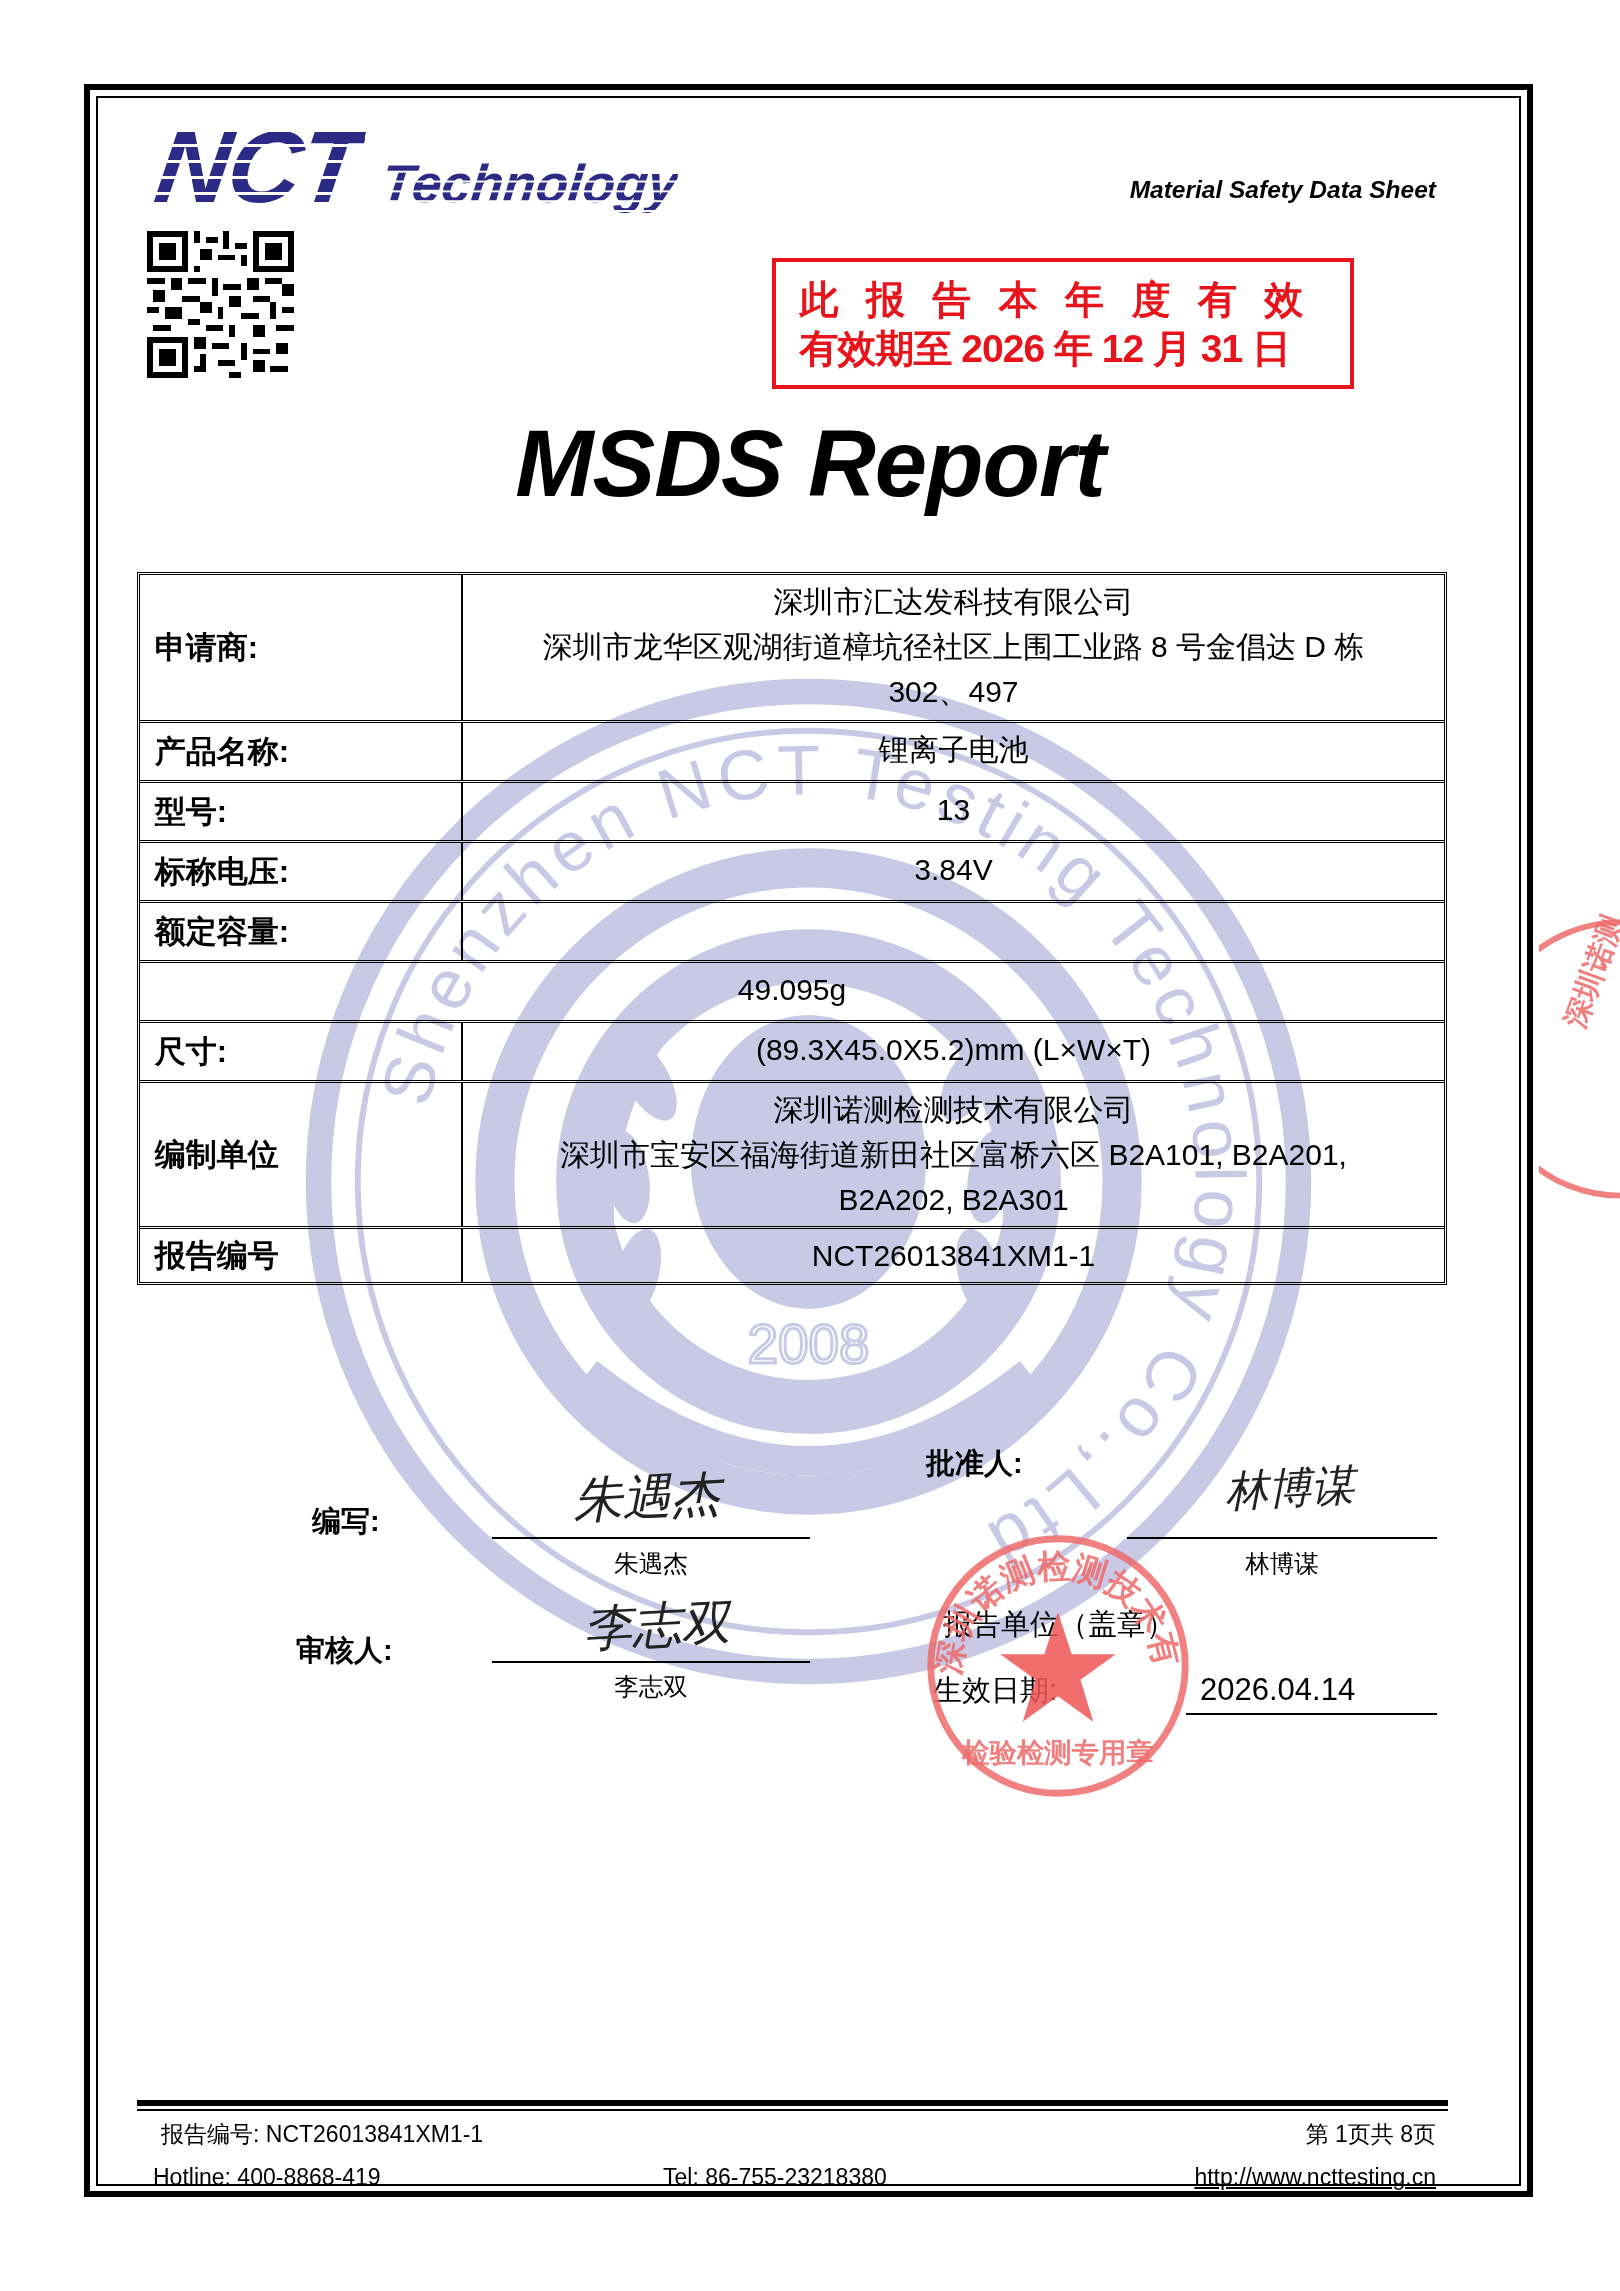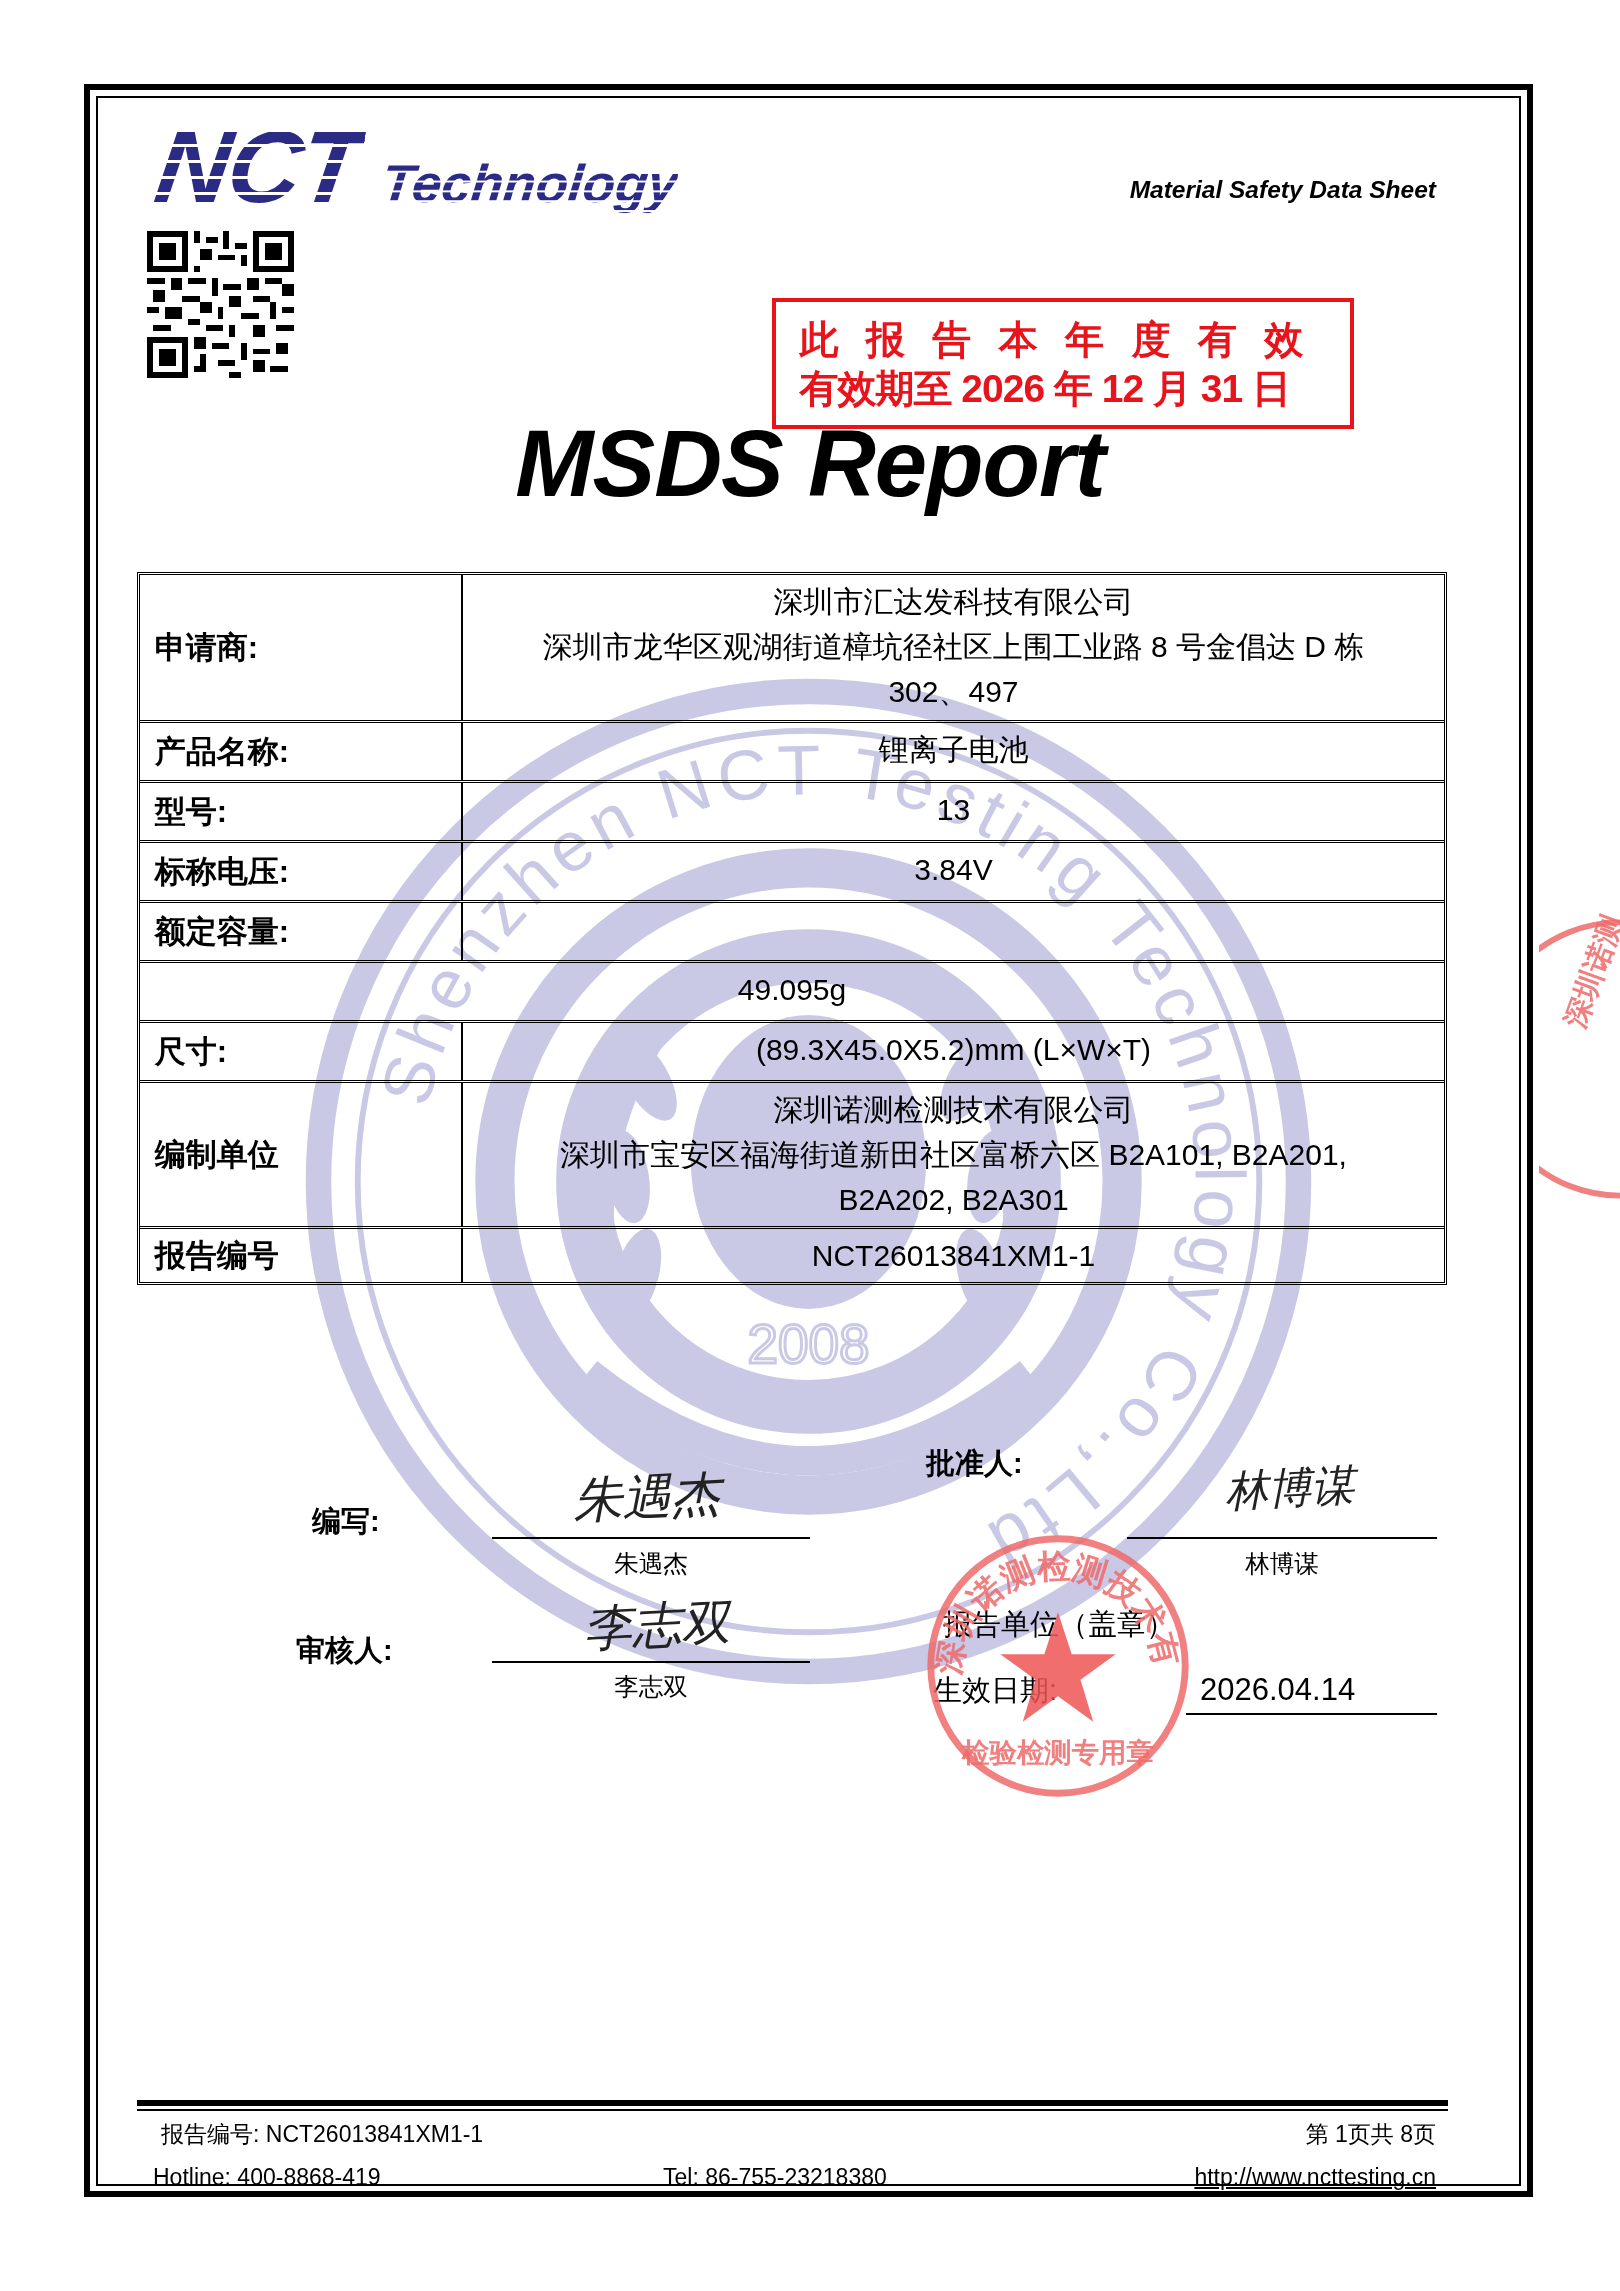--- a/index.html
+++ b/index.html
@@ -15,21 +15,21 @@
   
   .logo { position:absolute; left:157px; top:116px; display:flex; align-items:flex-end; }
   .logo-nct { font-family:"Liberation Sans", sans-serif; font-weight:bold; font-style:italic; color:#2b2a85; font-size:102px; letter-spacing:-2px; line-height:1; transform:skewX(-8deg);
     background: repeating-linear-gradient(to bottom, #2b2a85 0px, #2b2a85 12.7px, #ffffff 12.7px, #ffffff 15.7px); -webkit-background-clip:text; background-clip:text; -webkit-text-fill-color:transparent; }
   .logo-tech { font-family:"Liberation Sans", sans-serif; font-weight:bold; font-style:italic; color:#2b2a85; font-size:53px; margin-left:21.6px; margin-bottom:3.9px; transform:skewX(-6deg);
     background: repeating-linear-gradient(to bottom, #2b2a85 0px, #2b2a85 7.8px, #ffffff 7.8px, #ffffff 9.8px); -webkit-background-clip:text; background-clip:text; -webkit-text-fill-color:transparent; }
   .doc-type { position:absolute; right:184px; top:176px; font-weight:bold; font-style:italic; font-size:24.5px; }
 
   .qr { position:absolute; left:147px; top:231px; width:147px; height:147px; }
 
-  .validity { position:absolute; left:772px; top:258px; width:582px; height:131px; border:4.9px solid #e8141b; box-sizing:border-box; color:#e8141b; font-weight:bold; padding:13.7px 0 0 23.5px;margin-top:40px; }
+  .validity { position:absolute; left:772px; top:258px; width:582px; height:131px; border:4.9px solid #e8141b; box-sizing:border-box; color:#e8141b; font-weight:bold; padding:13.7px 0 0 23.5px; }
   .validity .l1 { font-size:39px; letter-spacing:27.4px; line-height:47px; white-space:nowrap; }
   .validity .l2 { font-size:39px; line-height:51px; white-space:nowrap; letter-spacing:-1px; }
 
   .title { position:absolute; left:0; width:1620px; top:410px; text-align:center; font-size:94px; font-weight:bold; letter-spacing:-1px;font-style:italic; }
   .info-table { position:absolute; left:137px; top:572px; width:1310px; border:3.9px double #000; box-sizing:border-box; }
   .row { display:flex; border-bottom:3.9px double #000; }
   .row:last-child { border-bottom:none; }
   .cell-k { width:323px; flex:none; border-right:2.9px solid #000; font-weight:bold; font-size:31px; display:flex; align-items:center; padding-left:14.7px; box-sizing:border-box; }
   .cell-v { flex:1; font-size:30px; padding:3.9px 13.7px; box-sizing:border-box; line-height:45px; }
   .cell-v div { white-space:nowrap;text-align:center; }

